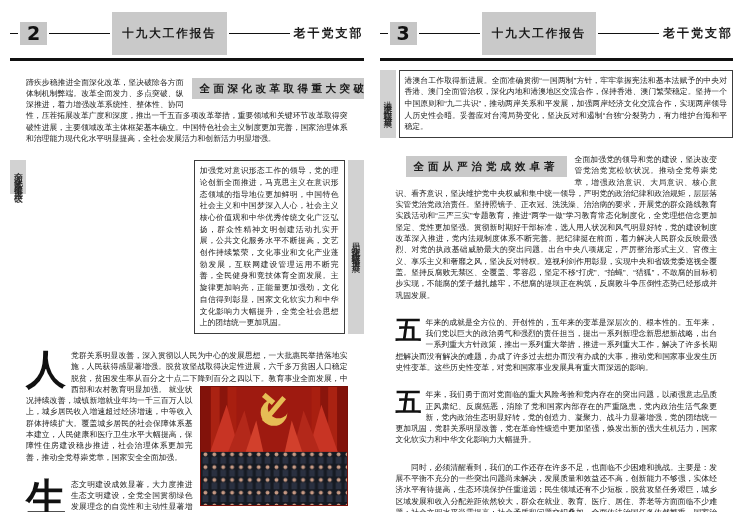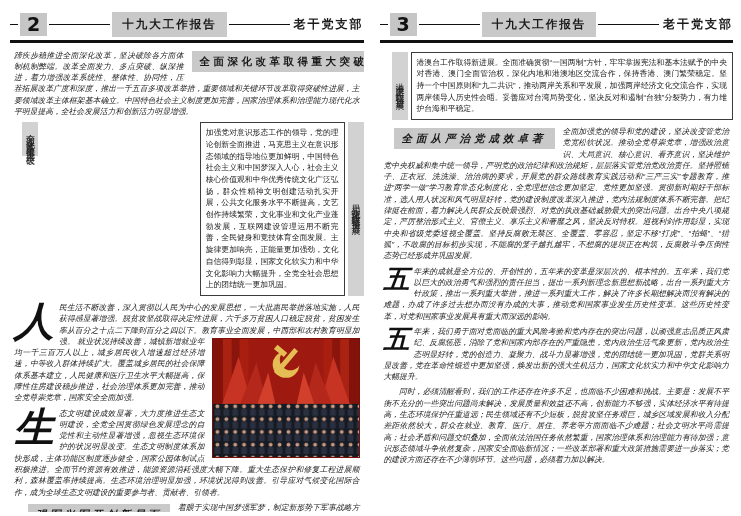--- a/index.html
+++ b/index.html
@@ -12,39 +12,39 @@
   .mark{position:absolute;width:12px;height:14px;}
   .mark-tl{left:-6px;top:-2px;border-left:1px solid #888;border-top:1px solid #888;}
   .mark-tr{right:-4px;top:-2px;border-right:1px solid #888;border-top:1px solid #888;}
 
   
   .hdr{display:flex;align-items:center;margin-top:6px;}
   .hseg{height:1px;background:#111;}
   .hseg.s1{width:8px;}
   .hseg.grow{flex:1;}
   .numbox{background:#c6c6c6;padding:0 7px 1px;font-size:19px;font-weight:bold;line-height:22px;color:#111;margin:0 2px;font-family:"DejaVu Sans",sans-serif;}
-  .titlebox{background:#c9c9c9;padding:5px 10px;font-size:11.5px;font-weight:bold;letter-spacing:2px;margin:0 2px;white-space:nowrap;}
+  .titlebox{background:#c9c9c9;padding:14px 10px;font-size:11.5px;font-weight:bold;letter-spacing:2px;margin:0 2px;white-space:nowrap;}
   .orgname{font-size:12px;font-weight:bold;letter-spacing:2px;white-space:nowrap;padding-left:4px;}
   .thickrule{height:2.5px;background:#111;margin-top:3px;}
 
   
   .bodytxt{font-size:7.8px;line-height:1.45;text-align:justify;}
-  p{margin:4px;font-style:italic;}
+  p{margin:16px;}
   .para{margin-bottom:3px;}
 
   
   .sec-title{background:#c9c9c9;font-weight:bold;font-size:10.5px;letter-spacing:3.5px;padding:3px 8px;text-align:center;white-space:nowrap;}
   .sec-title.fright{float:right;margin:1px 0 3px 8px;width:172px;}
   .sec-title.army{float:left;margin:2px 8px 2px 14px;}
   .sec-title.party{float:left;margin:2px 8px 2px 10px;letter-spacing:4px;}
 
   .intro-block{margin-top:7px;}
 
   
-  .two-boxes{display:flex;gap:14px;margin-top:5px;align-items:flex-start;margin-left:12px;}
+  .two-boxes{display:flex;gap:14px;margin-top:5px;align-items:flex-start;}
   .pair{display:flex;gap:3px;flex:1;align-items:stretch;}
   .vstrip{width:16px;background:#d2d2d2;writing-mode:vertical-rl;font-size:9px;letter-spacing:2px;display:flex;align-items:center;justify-content:center;padding:5px 0;color:#222;}
   .tbox{border:1px solid #3c3c3c;padding:4px 5px;flex:1;font-size:7.8px;line-height:1.5;text-align:justify;}
 
   .flow{margin-top:6px;}
   .dropcap{float:left;font-weight:bold;font-family:"DejaVu Serif",serif;color:#111;}
   .dropcap.big{font-size:40px;line-height:0.85;padding:2px 5px 0 0;}
   .dropcap.five{font-size:26px;line-height:0.95;padding:1px 4px 0 0;}
 
   
@@ -81,21 +81,21 @@
         <div class="vstrip">全面深化改革取得重大突破</div>
       </div>
       <div class="pair">
         <div class="tbox">加强党对意识形态工作的领导，党的理论创新全面推进，马克思主义在意识形态领域的指导地位更加鲜明，中国特色社会主义和中国梦深入人心，社会主义核心价值观和中华优秀传统文化广泛弘扬，群众性精神文明创建活动扎实开展，公共文化服务水平不断提高，文艺创作持续繁荣，文化事业和文化产业蓬勃发展，互联网建设管理运用不断完善，全民健身和竞技体育全面发展。主旋律更加响亮，正能量更加强劲，文化自信得到彰显，国家文化软实力和中华文化影响力大幅提升，全党全社会思想上的团结统一更加巩固。</div>
         <div class="vstrip">思想文化建设取得重大进展</div>
       </div>
     </div>
 
     <div class="flow bodytxt">
       <p class="para">
-        <span class="dropcap big">人</span><span>民生活不断改善，深入贯彻以人民为中心的发展思想，一大批惠民举措落地实施，人民获得感显著增强。脱贫攻坚战取得决定性进展，六千多万贫困人口稳定脱贫，贫困发生率从百分之十点二下降到百分之四以下。教育事业全面发展，中西部和农村教育明显加强。</span>
+        <span class="dropcap big">人</span><span>党群关系明显改善，深入贯彻以人民为中心的发展思想，一大批惠民举措落地实施，人民获得感显著增强。脱贫攻坚战取得决定性进展，六千多万贫困人口稳定脱贫，贫困发生率从百分之十点二下降到百分之四以下。教育事业全面发展，中西部和农村教育明显加强。</span>
         <span class="photo">
           <svg viewBox="0 0 148 120" xmlns="http://www.w3.org/2000/svg" preserveAspectRatio="none">
             <rect width="148" height="120" fill="#9e1a10"></rect>
             <g>
               <rect x="0" width="10" height="120" fill="#82120a"></rect>
                 <rect x="10" width="9" height="120" fill="#aa2212"></rect>
               <rect x="19" width="8" height="120" fill="#8a150c"></rect>
                 <rect x="27" width="9" height="120" fill="#a81f10"></rect>
               <rect x="112" width="9" height="120" fill="#a81f10"></rect>
                 <rect x="121" width="8" height="120" fill="#8a150c"></rect>

